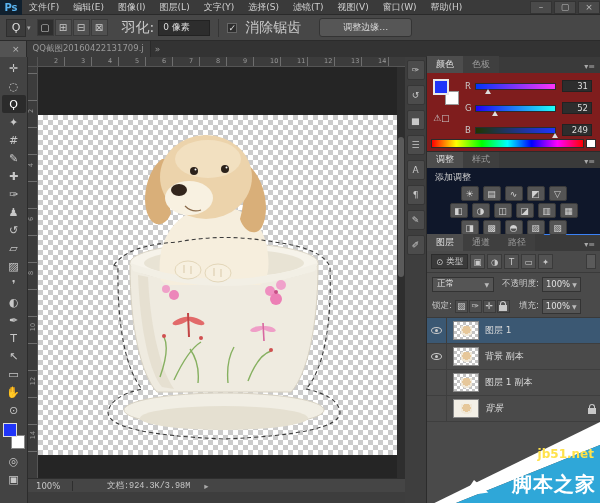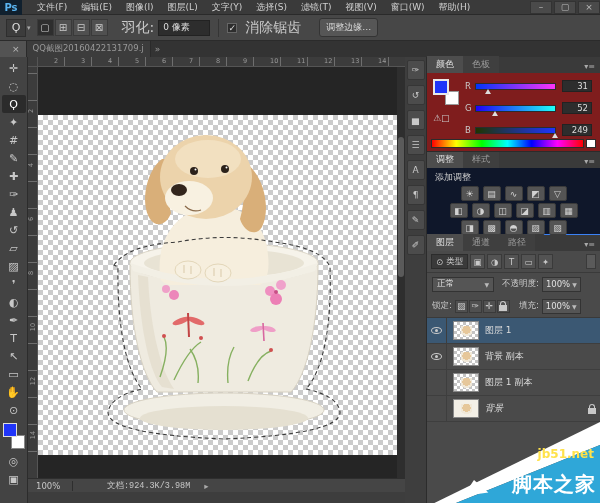--- a/index.html
+++ b/index.html
@@ -6,42 +6,42 @@
   html,body { background:#222; }
   #app {
     position:relative; width:600px; height:503px; overflow:hidden;
     background:#464646; font-family:"DejaVu Sans", sans-serif;
     color:#d6d6d6; font-size:10px; -webkit-font-smoothing:antialiased;
   }
   
   .menubar { position:absolute; top:0; left:0; right:0; height:15px; background:#3a3a3a;
     display:flex; align-items:center; border-bottom:1px solid #2a2a2a; }
   .ps-logo { width:22px; height:15px; background:#10202e; color:#5ab4f0; font-weight:bold;
-    font-size:10px; display:flex; align-items:center; justify-content:center; margin-right:8px; }
+    font-size:10px; display:flex; align-items:center; justify-content:center; margin-right:0; }
   .menu-item { padding:0 7px; font-size:9px; color:#cfcfcf; line-height:15px; cursor:default; }
   .win-controls { margin-left:auto; display:flex; }
   .win-btn { width:22px; height:13px; display:flex; align-items:center; justify-content:center;
     font-size:9px; color:#bbb; background:#4a4a4a; margin-left:2px; border:1px solid #333; }
   
   .optionsbar { position:absolute; top:15px; left:0; right:0; height:26px; background:#474747;
     border-bottom:1px solid #2b2b2b; display:flex; align-items:center; padding-left:6px; }
   .opt-tool { width:20px; height:18px; background:#3c3c3c; border:1px solid #2e2e2e;
     display:flex; align-items:center; justify-content:center; color:#ddd; font-size:11px; }
   .opt-caret { font-size:7px; color:#aaa; margin:0 6px 0 1px; }
   .opt-modes { display:flex; gap:1px; margin-right:10px; }
   .opt-mode { width:17px; height:17px; display:flex; align-items:center; justify-content:center;
     color:#c9c9c9; font-size:10px; background:#505050; border:1px solid #3a3a3a; }
   .opt-mode.active { background:#2e2e2e; }
   .opt-label { color:#c9c9c9; font-size:14px; margin:4px 4px; }
   .opt-input { width:52px; height:16px; background:#2d2d2d; border:1px solid #222;
     color:#ddd; font-size:9px; display:flex; align-items:center; padding-left:4px; }
   .opt-sep { width:1px; height:18px; background:#353535; margin:0 8px; }
   .checkbox { width:10px; height:10px; background:#2d2d2d; border:1px solid #666; color:#ddd;
     font-size:9px; line-height:9px; text-align:center; margin-right:4px; }
-  .refine-btn { margin-left:14px; padding:2px 6px; background:#565656; border:1px solid #343434;
+  .refine-btn { margin-left:14px; padding:2px 23px; background:#565656; border:1px solid #343434;
     border-radius:3px; color:#ddd; font-size:9px; }
   
   .tabbar { position:absolute; top:41px; left:0; right:0; height:16px; background:#333;
     display:flex; align-items:flex-end; }
   .doc-tab { height:16px; display:flex; align-items:center; padding:0 6px; font-size:8.5px;
     white-space:nowrap; }
   .doc-tab.active { background:#535353; color:#e2e2e2; border-right:1px solid #2a2a2a; }
   .doc-tab.inactive { background:#3c3c3c; color:#989898; border-right:1px solid #2a2a2a; }
   .tab-close { margin-left:6px; color:#bbb; font-size:9px; }
   .tab-overflow { margin-left:4px; color:#999; font-size:9px; align-self:center; }

